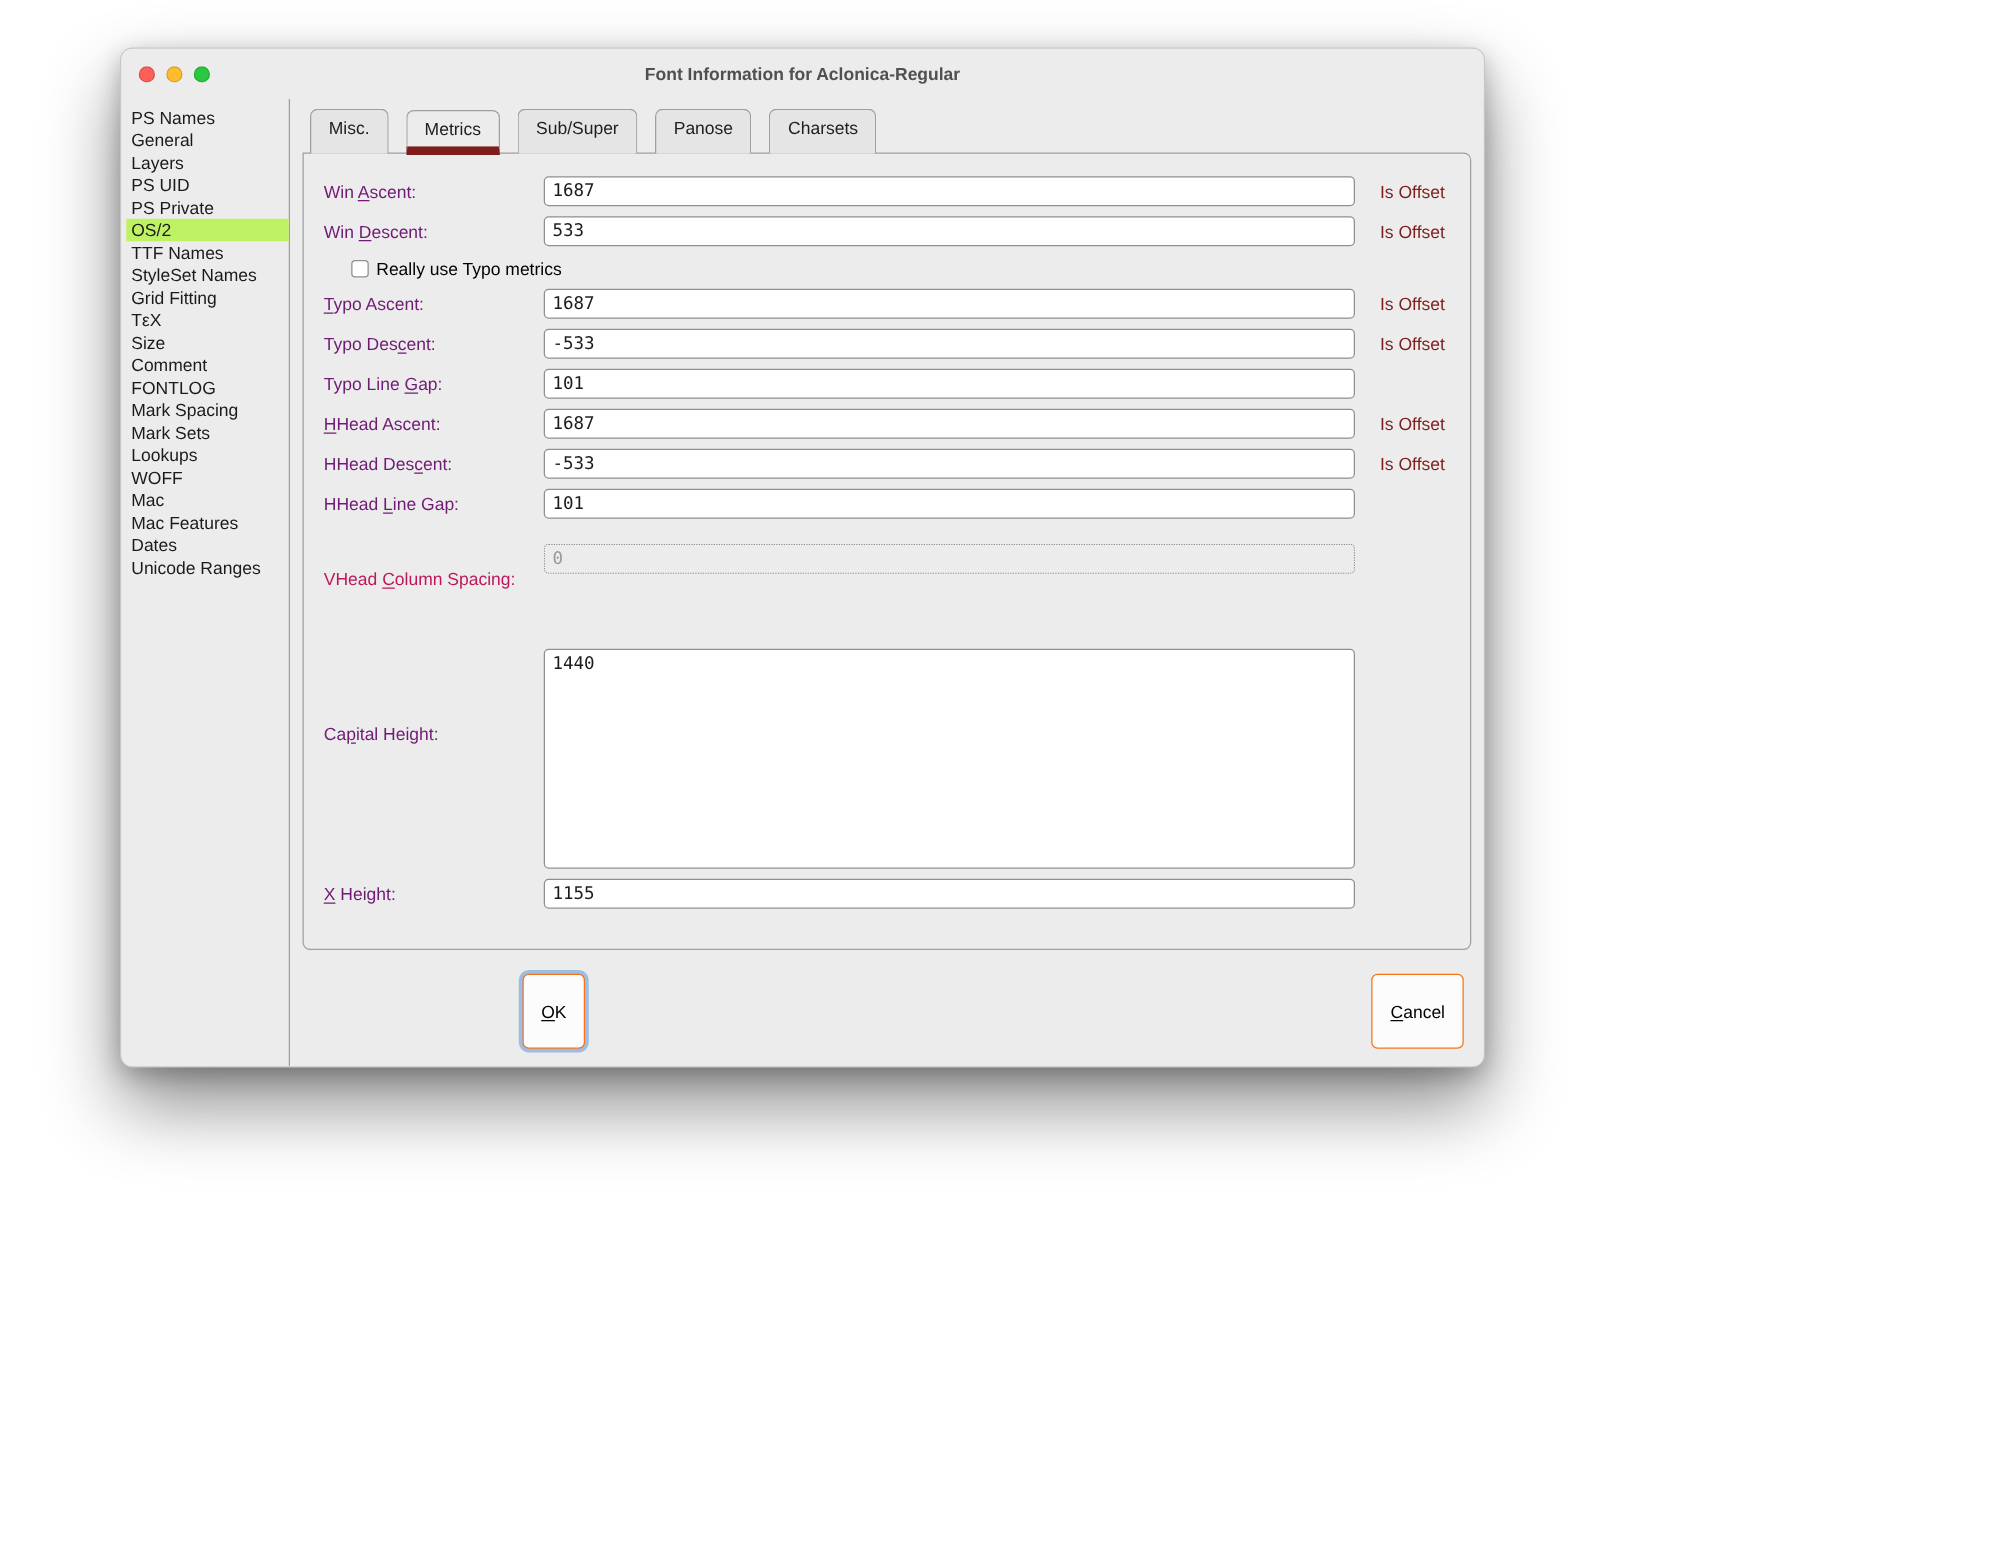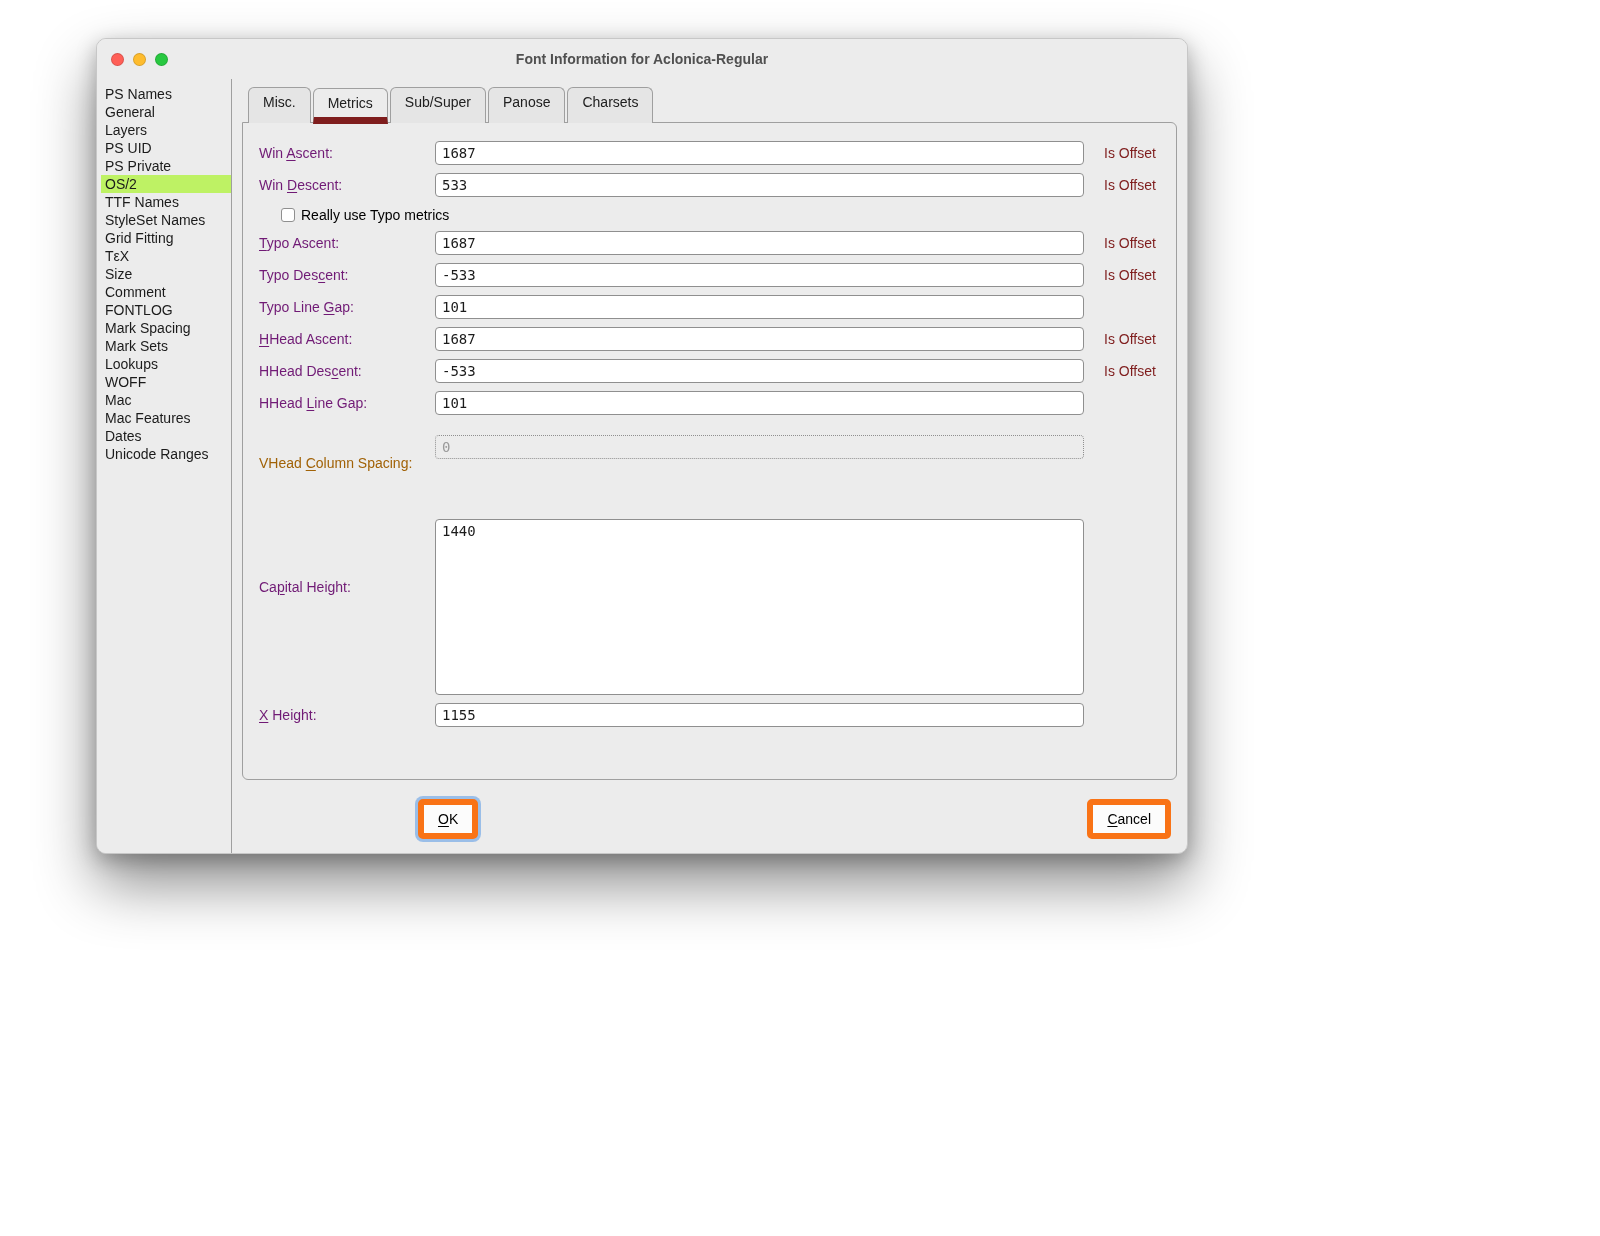--- a/index.html
+++ b/index.html
@@ -76,21 +76,21 @@
   .sidebar .item.selected {
     background: #bef264;
   }
   .main {
     flex:1;
     display:flex;
     flex-direction:column;
   }
   .tabrow {
     display:flex;
-    gap:0;
+    gap:12px;
     padding: 8px 0 0 16px;
     position: relative;
     z-index: 2;
   }
   .tab {
     padding: 6px 14px 6px 14px;
     font-size: 14px;
     color:#202020;
     border: 1px solid #9f9f9f;
     border-bottom: none;
@@ -120,21 +120,21 @@
     display:flex;
     align-items:center;
     margin-bottom: 8px;
   }
   .row .label {
     width: 180px;
     font-size: 14px;
     color:#701a75;
     padding-left: 4px;
   }
-  .row .label.disabled { color:#a16207;margin-top:32px; }
+  .row .label.disabled { color:#be185d;margin-top:32px; }
   .row input.text, .row textarea {
     flex:1;
     border:1px solid #8f8f8f;
     border-radius:4px;
     background:#fff;
     font-family: ui-monospace, Menlo, monospace;
     font-size: 14px;
     padding: 3px 6px;
     color:#1b1b1b;
   }
@@ -177,25 +177,25 @@
     display:flex;
     justify-content: space-between;
   }
   .footer-inner {
     flex:1;
     display:flex;
     justify-content: space-between;
     padding-left: 170px;
   }
   .btn {
-    border:6px solid #f97316;
+    border:1px solid #f97316;
     border-radius:5px;
     background:#fcfcfc;
     font-size:14px;
-    padding: 6px 14px;
+    padding: 21px 14px;
     cursor: default;
   }
   .btn.default {
     box-shadow: 0 0 0 3px rgba(100,160,230,0.6);
   }
 </style>
 </head>
 <body>
 
 <div class="stage">

